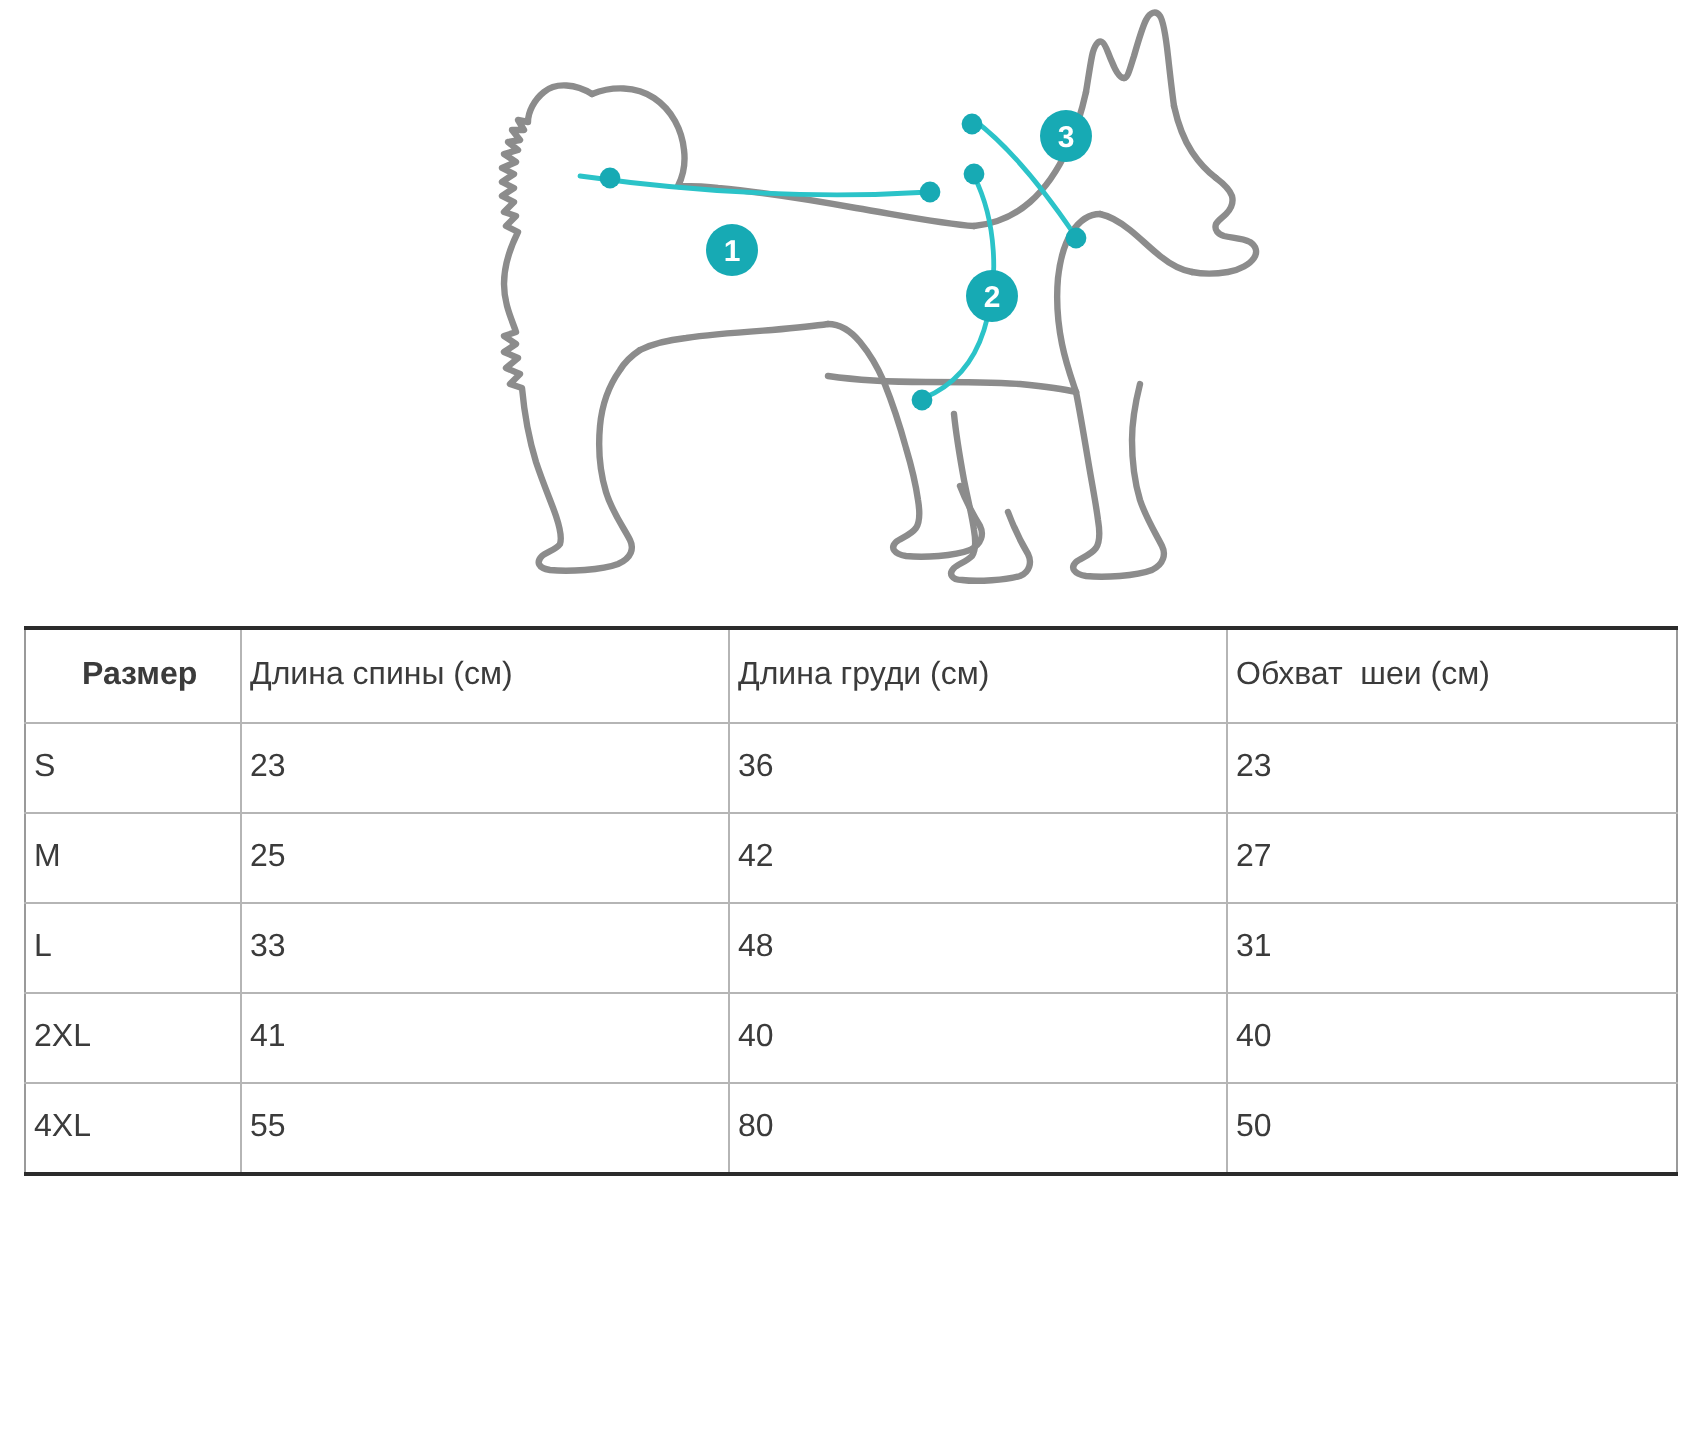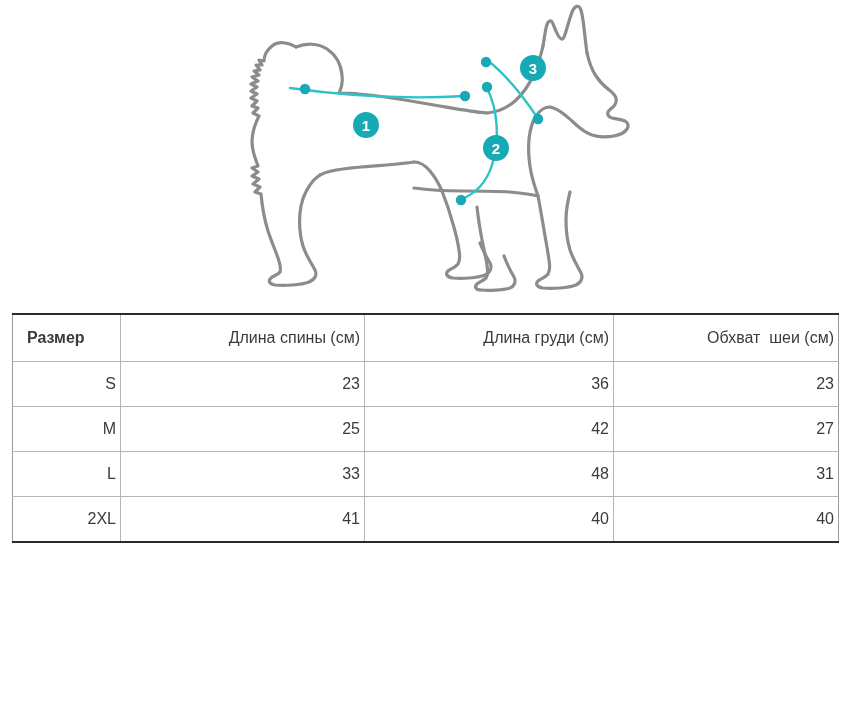--- a/index.html
+++ b/index.html
@@ -62,36 +62,36 @@
   table.size-table col.c1 { width: 244px; }
   table.size-table col.c2 { width: 249px; }
   table.size-table col.c3 { width: 225px; }
 
   table.size-table th,
   table.size-table td {
     border: 1px solid #b5b5b5;
     font-weight: normal;
     font-size: 16px;
     color: #3b3b3b;
-    text-align: right;
+    text-align: left;
     height: 44px;
     padding: 0 4px;
     font-family: "Liberation Sans", sans-serif;
   }
   table.size-table thead th {
     border-top: 2px solid #2b2b2b;
     border-bottom: 1px solid #b5b5b5;
     height: 46px;
     font-size: 16px;
     color: #3b3b3b;
     white-space: pre;
   }
   table.size-table thead th.size-col {
     text-align: left;
-    padding-left: 14px;
+    padding-left: 28px;
     font-weight: bold;
   }
   table.size-table tbody tr:last-child td {
     border-bottom: 2px solid #2b2b2b;
   }
   table.size-table td.size-cell {
     color: #3b3b3b;
   }
   table.size-table th:first-child,
   table.size-table td:first-child {
@@ -332,17 +332,23 @@
           <td>33</td>
           <td>48</td>
           <td>31</td>
         </tr>
         <tr>
           <td class="size-cell">2XL</td>
           <td>41</td>
           <td>40</td>
           <td>40</td>
         </tr>
+        <tr>
+          <td class="size-cell">4XL</td>
+          <td>55</td>
+          <td>80</td>
+          <td>50</td>
+        </tr>
       </tbody>
     </table>
   </div>
 
 </div>
 
 </body></html>

